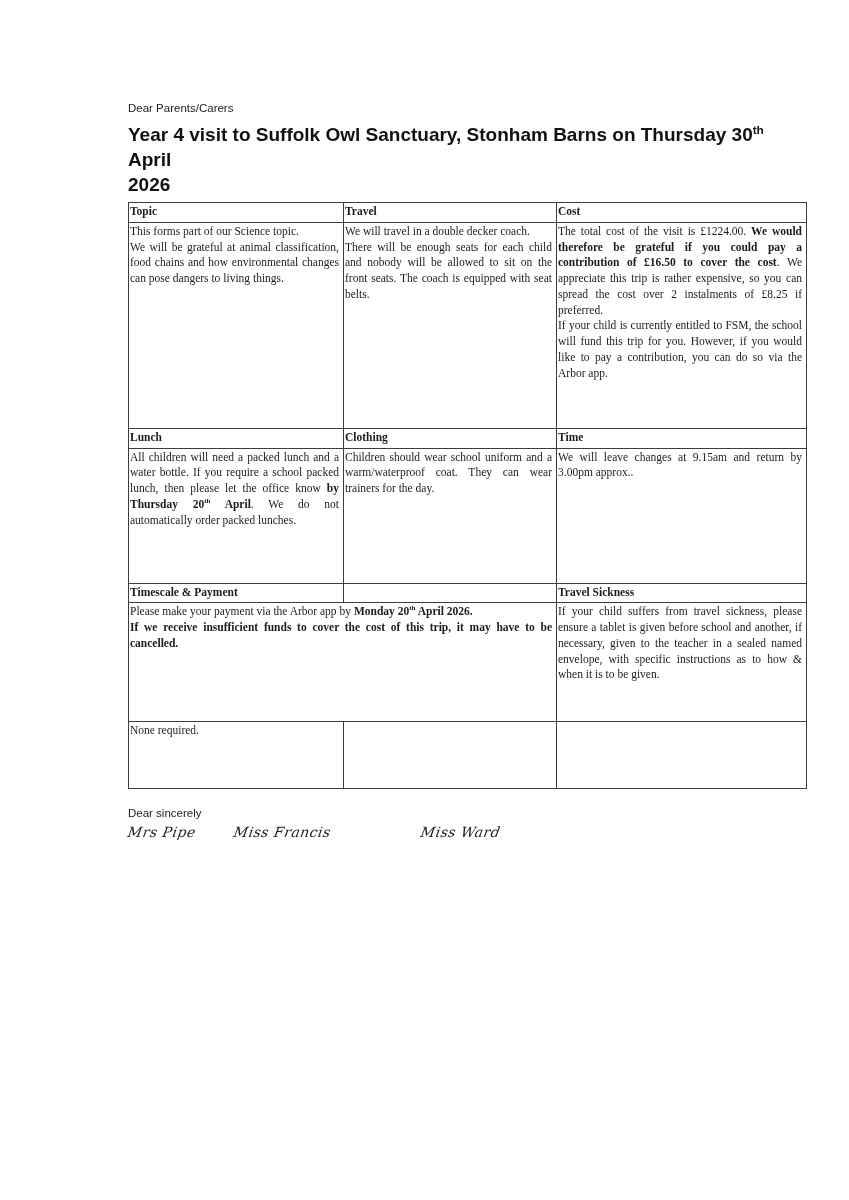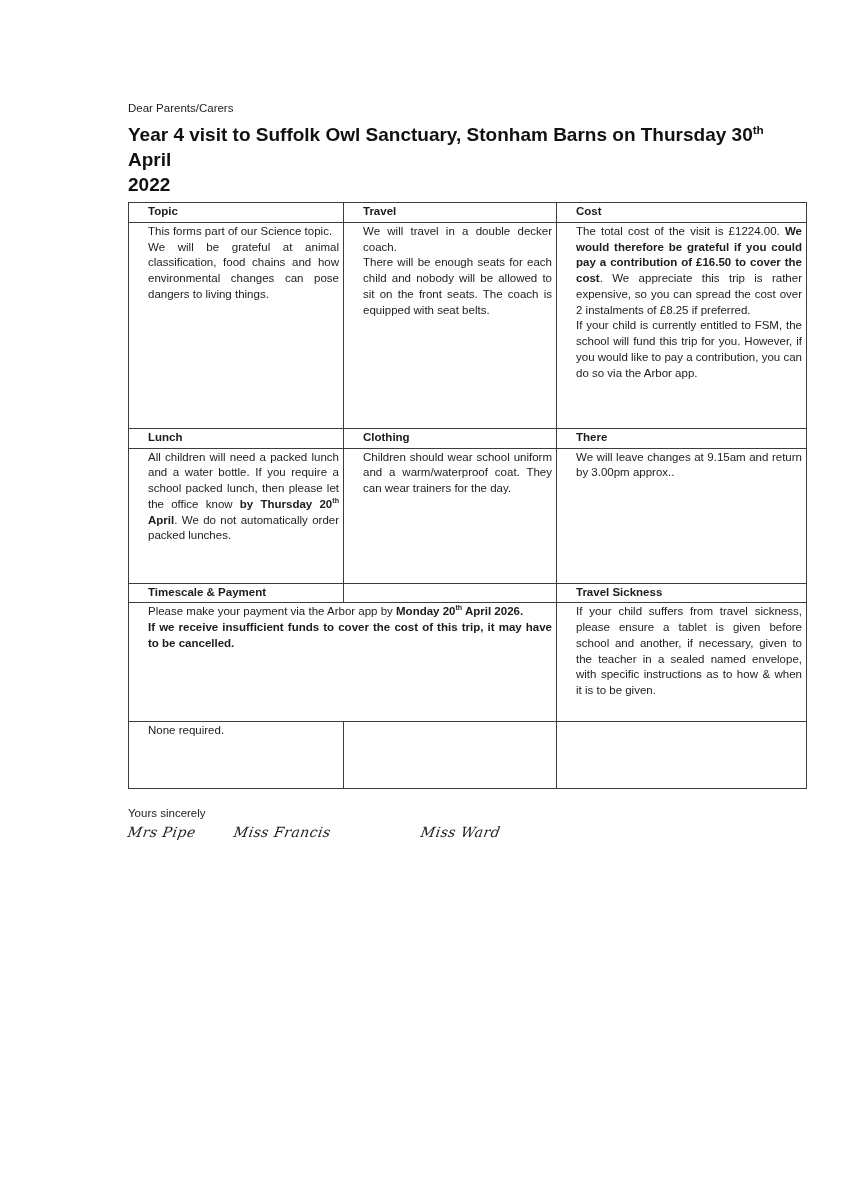--- a/index.html
+++ b/index.html
@@ -9,21 +9,21 @@
     color:#1c1c1c;
     -webkit-font-smoothing:antialiased;
   }
   .page{position:relative;box-sizing:border-box;padding:101px 59px 0 112px;width:849px;margin-left:16px;}
   .salutation{margin:0;font-size:11.5px;line-height:15px;color:#1c1c1c;}
   .title{margin:6px 0 5px 0;font-size:19px;line-height:25px;font-weight:700;color:#111;width:678px;}
   .tline{display:block;}
   .sup{font-size:0.62em;vertical-align:super;line-height:0;}
   table.info-table{border-collapse:collapse;width:678px;table-layout:fixed;}
   col.c1{width:215px}col.c2{width:213px}col.c3{width:250px}
-  td{border:1px solid #3c3c3c;vertical-align:top;padding:1px 4px 2px 19px;font-size:11.5px;line-height:1.37;}
+  td{border:1px solid #3c3c3c;vertical-align:top;padding:1px 4px 2px 1px;font-size:11.5px;line-height:1.37;font-family:Liberation Serif, serif;}
   td.hdr{font-weight:700;height:14px;text-align:left;}
   tr.s0 td.body{height:202px}
   tr.s1 td.body{height:131px}
   tr.s2 td.body{height:115px}
   tr.s3 td.body{height:63px}
   td.body p{margin:0;text-align:justify;}
   .b{font-weight:700;}
   .closing{margin:17px 0 0 0;font-size:11.5px;line-height:15px;}
   .signatures{position:relative;height:34px;margin-top:3px;width:678px;}
   .sig{
@@ -34,21 +34,21 @@
   }
   .sig0{left:0}.sig1{left:106px}.sig2{left:293px}
 </style>
 </head>
 <body>
 
 <div class="page">
   <p class="salutation">Dear Parents/Carers</p>
   <h1 class="title" id="letter-title">
       <span class="tline"><span>Year 4 visit to Suffolk Owl Sanctuary, Stonham Barns on Thursday 30</span><span class="sup">th</span><span> April</span></span>
-      <span class="tline"><span>2022</span></span>
+      <span class="tline"><span>2026</span></span>
     </h1>
   <table class="info-table">
     <colgroup>
         <col class="c1">
         <col class="c2">
         <col class="c3">
       </colgroup>
     <tbody id="table-body">
         <tr>
           <td class="hdr">Topic</td>
@@ -65,21 +65,21 @@
             <p><span>There will be enough seats for each child and nobody will be allowed to sit on the front seats.  The coach is equipped with seat belts.</span></p>
           </td>
           <td class="body">
             <p><span>The total cost of the visit is £1224.00.  </span><span class="b">We would therefore be grateful if you could pay a contribution of £16.50 to cover the cost</span><span>. We appreciate this trip is rather expensive, so you can spread the cost over 2 instalments of £8.25 if preferred.</span></p>
             <p><span>If your child is currently entitled to FSM, the school will fund this trip for you. However, if you would like to pay a contribution, you can do so via the Arbor app.</span></p>
           </td>
         </tr>
         <tr>
           <td class="hdr">Lunch</td>
           <td class="hdr">Clothing</td>
-          <td class="hdr">There</td>
+          <td class="hdr">Time</td>
         </tr>
         <tr class="s1">
           <td class="body">
             <p><span>All children will need a packed lunch and a water bottle.  If you require a school packed lunch, then please let the office know </span><span class="b">by Thursday 20</span><span class="b sup">th</span><span class="b"> April</span><span>.  We do not automatically order packed lunches.</span></p>
           </td>
           <td class="body">
             <p><span>Children should wear school uniform and a warm/waterproof coat.  They can wear trainers for the day.</span></p>
           </td>
           <td class="body">
             <p><span>We will leave changes at 9.15am and return by 3.00pm approx..</span></p>
@@ -101,19 +101,19 @@
         </tr>
         <tr class="s3">
           <td class="body">
             <p><span>None required.</span></p>
           </td>
           <td class="body"></td>
           <td class="body"></td>
         </tr>
       </tbody>
   </table>
-  <p class="closing">Yours sincerely</p>
+  <p class="closing">Dear sincerely</p>
   <div class="signatures" id="signature-block">
       <span class="sig sig0">Mrs Pipe</span>
       <span class="sig sig1">Miss Francis</span>
       <span class="sig sig2">Miss Ward</span>
     </div>
 </div>
 
 </body></html>

